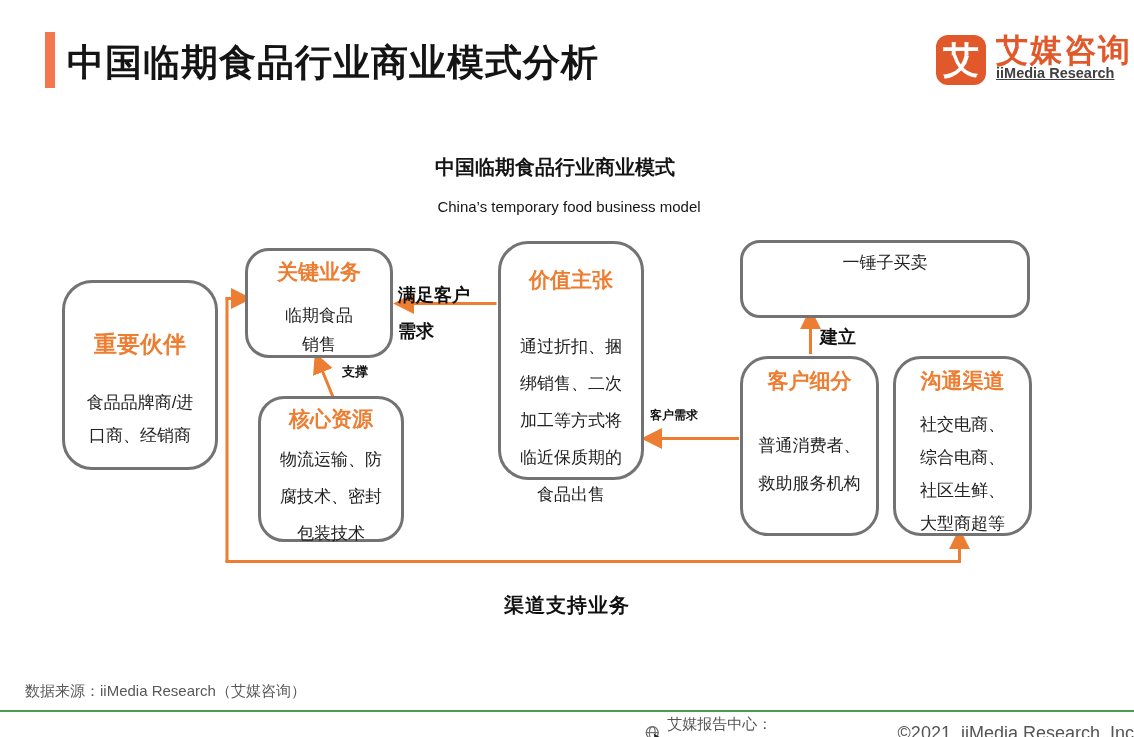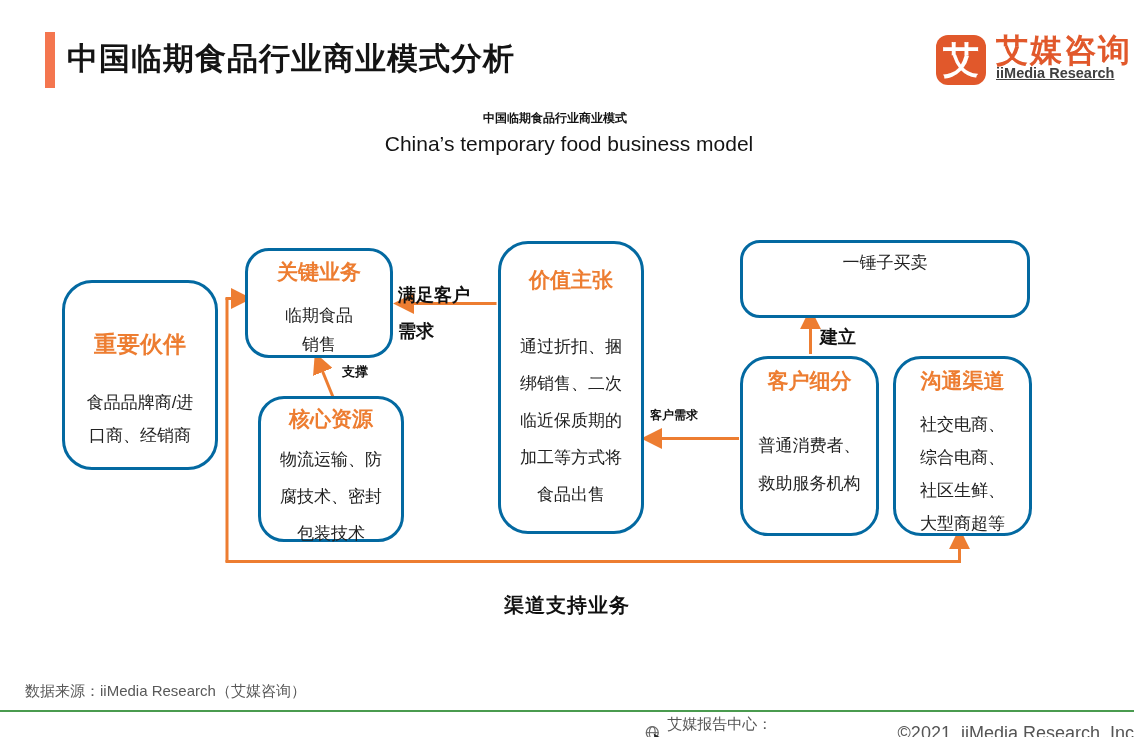--- a/index.html
+++ b/index.html
@@ -4,45 +4,45 @@
 <style>
   html,body{margin:0;padding:0;}
   body{
     width:1134px;height:737px;position:relative;overflow:hidden;
     background:#ffffff;
     font-family:"Liberation Sans","DejaVu Sans",sans-serif;
     color:#1a1a1a;
   }
   
   .header-bar{position:absolute;left:45px;top:32px;width:10px;height:56px;background:#F4764F;}
-  .page-title{position:absolute;left:67px;top:38px;font-size:31px;font-weight:bold;color:#141414;letter-spacing:1px;}
+  .page-title{position:absolute;left:67px;top:38px;font-size:37px;font-weight:bold;color:#141414;letter-spacing:1px;}
   .logo{position:absolute;left:936px;top:35px;display:flex;align-items:flex-start;}
   .logo-mark{width:50px;height:50px;background:#E1582B;border-radius:12px;color:#fff;
     font-size:36px;font-weight:bold;display:flex;align-items:center;justify-content:center;}
   .logo-text{margin-left:10px;}
   .logo-zh{color:#E1582B;font-size:32px;font-weight:bold;letter-spacing:2px;line-height:30px;}
   .logo-en{color:#404040;font-size:14.5px;font-weight:bold;margin-top:0;text-decoration:underline;}
   
   .subtitle{position:absolute;left:0;top:110px;width:1110px;text-align:center;}
-  .subtitle-zh{font-size:12px;font-weight:bold;color:#141414;}
-  .subtitle-en{font-size:21px;color:#141414;margin-top:5px;padding-left:28px;}
+  .subtitle-zh{font-size:20px;font-weight:bold;color:#141414;margin-top:44px;}
+  .subtitle-en{font-size:15px;color:#141414;margin-top:17px;padding-left:28px;}
   
-  .cbox{position:absolute;border:3px solid #0369a1;background:#fff;box-sizing:border-box;text-align:center;}
+  .cbox{position:absolute;border:3px solid #737373;background:#fff;box-sizing:border-box;text-align:center;}
   .cbox-title{color:#ED7D31;font-weight:bold;font-size:21px;}
   .cbox-line{color:#222;font-size:17px;}
   #box-partners{left:62px;top:280px;width:156px;height:190px;border-radius:30px;}
   #box-partners .cbox-title{margin-top:46px;font-size:23px;}
   #box-partners .cbox-body{margin-top:26px;line-height:33px;}
   #box-key-activities{left:245px;top:248px;width:148px;height:110px;border-radius:24px;}
   #box-key-activities .cbox-title{margin-top:7px;}
   #box-key-activities .cbox-body{margin-top:15px;line-height:29px;}
   #box-core-resources{left:258px;top:396px;width:146px;height:146px;border-radius:26px;}
   #box-core-resources .cbox-title{margin-top:6px;}
   #box-core-resources .cbox-body{margin-top:8px;line-height:37px;}
-  #box-value-prop{left:498px;top:241px;width:146px;height:293px;border-radius:30px;}
+  #box-value-prop{left:498px;top:241px;width:146px;height:239px;border-radius:30px;}
   #box-value-prop .cbox-title{margin-top:22px;}
   #box-value-prop .cbox-body{margin-top:34px;line-height:37px;}
   #box-customer-relations{left:740px;top:240px;width:290px;height:78px;border-radius:20px;}
   #box-customer-relations .cbox-title{margin-top:6px;}
   #box-customer-relations .cbox-body{margin-top:7px;line-height:26px;}
   #box-customer-segments{left:740px;top:356px;width:139px;height:180px;border-radius:28px;}
   #box-customer-segments .cbox-title{margin-top:8px;}
   #box-customer-segments .cbox-body{margin-top:32px;line-height:38px;}
   #box-channels{left:893px;top:356px;width:139px;height:180px;border-radius:28px;}
   #box-channels .cbox-title{margin-top:8px;}
@@ -122,22 +122,22 @@
     <div class="cbox-line">腐技术、密封</div>
     <div class="cbox-line">包装技术</div>
   </div>
 </div>
 
 <div class="cbox" id="box-value-prop">
   <div class="cbox-title">价值主张</div>
   <div class="cbox-body">
     <div class="cbox-line">通过折扣、捆</div>
     <div class="cbox-line">绑销售、二次</div>
+    <div class="cbox-line">加工等方式将</div>
     <div class="cbox-line">临近保质期的</div>
-    <div class="cbox-line">加工等方式将</div>
     <div class="cbox-line">食品出售</div>
   </div>
 </div>
 
 <div class="cbox" id="box-customer-relations">
   <div class="cbox-body">
     <div class="cbox-line">一锤子买卖</div>
   </div>
 </div>
 

